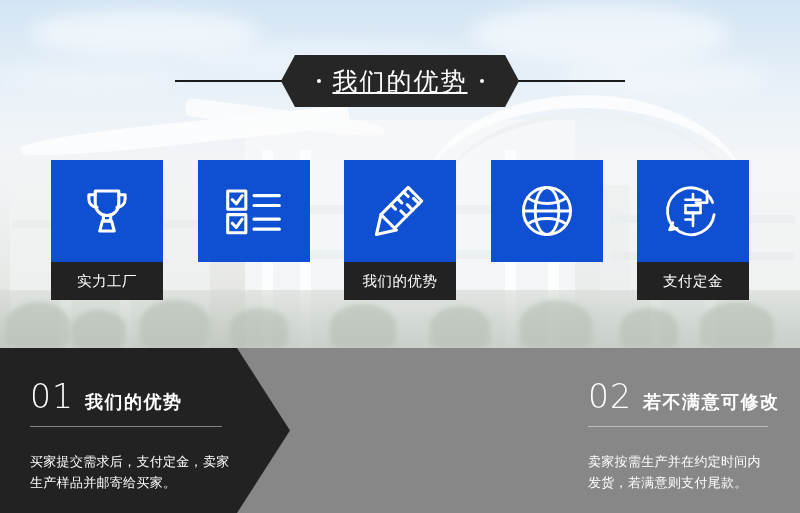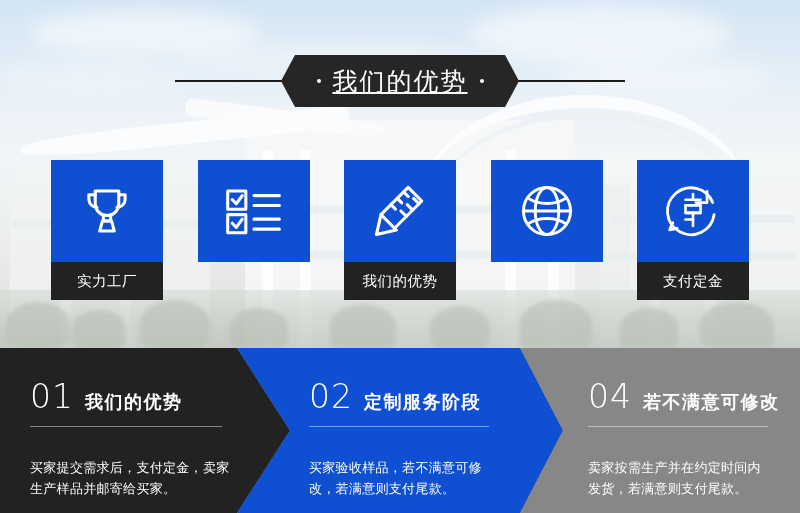--- a/index.html
+++ b/index.html
@@ -255,21 +255,21 @@
   }
   .step-rule {
     margin-top: 13px;
     height: 1px;
     background: rgba(255,255,255,0.45);
   }
   .step1 .step-rule { width: 192px; }
   .step2 .step-rule { width: 180px; }
   .step3 .step-rule { width: 180px; }
   .step-desc {
-    margin-top: 30px;
+    margin-top: 24px;
     color: #ffffff;
     font-size: 13px;
     line-height: 1.62;
     letter-spacing: 0.3px;
   }
   .step1 .step-desc { width: 200px; }
   .step2 .step-desc { width: 190px; }
   .step3 .step-desc { width: 186px; }
 </style>
 </head>
@@ -423,32 +423,24 @@
 
     <div class="step step1">
       <div class="step-head">
         <span class="step-num">01</span>
         <span class="step-title">我们的优势</span>
       </div>
       <div class="step-rule"></div>
       <div class="step-desc">买家提交需求后，支付定金，卖家生产样品并邮寄给买家。</div>
     </div>
 
-    <div class="step step2">
+
+    <div class="step step3">
       <div class="step-head">
         <span class="step-num">02</span>
-        <span class="step-title">定制服务阶段</span>
-      </div>
-      <div class="step-rule"></div>
-      <div class="step-desc">买家验收样品，若不满意可修改，若满意则支付尾款。</div>
-    </div>
-
-    <div class="step step3">
-      <div class="step-head">
-        <span class="step-num">04</span>
         <span class="step-title">若不满意可修改</span>
       </div>
       <div class="step-rule"></div>
       <div class="step-desc">卖家按需生产并在约定时间内发货，若满意则支付尾款。</div>
     </div>
 
   </div>
 
 </div>
 

